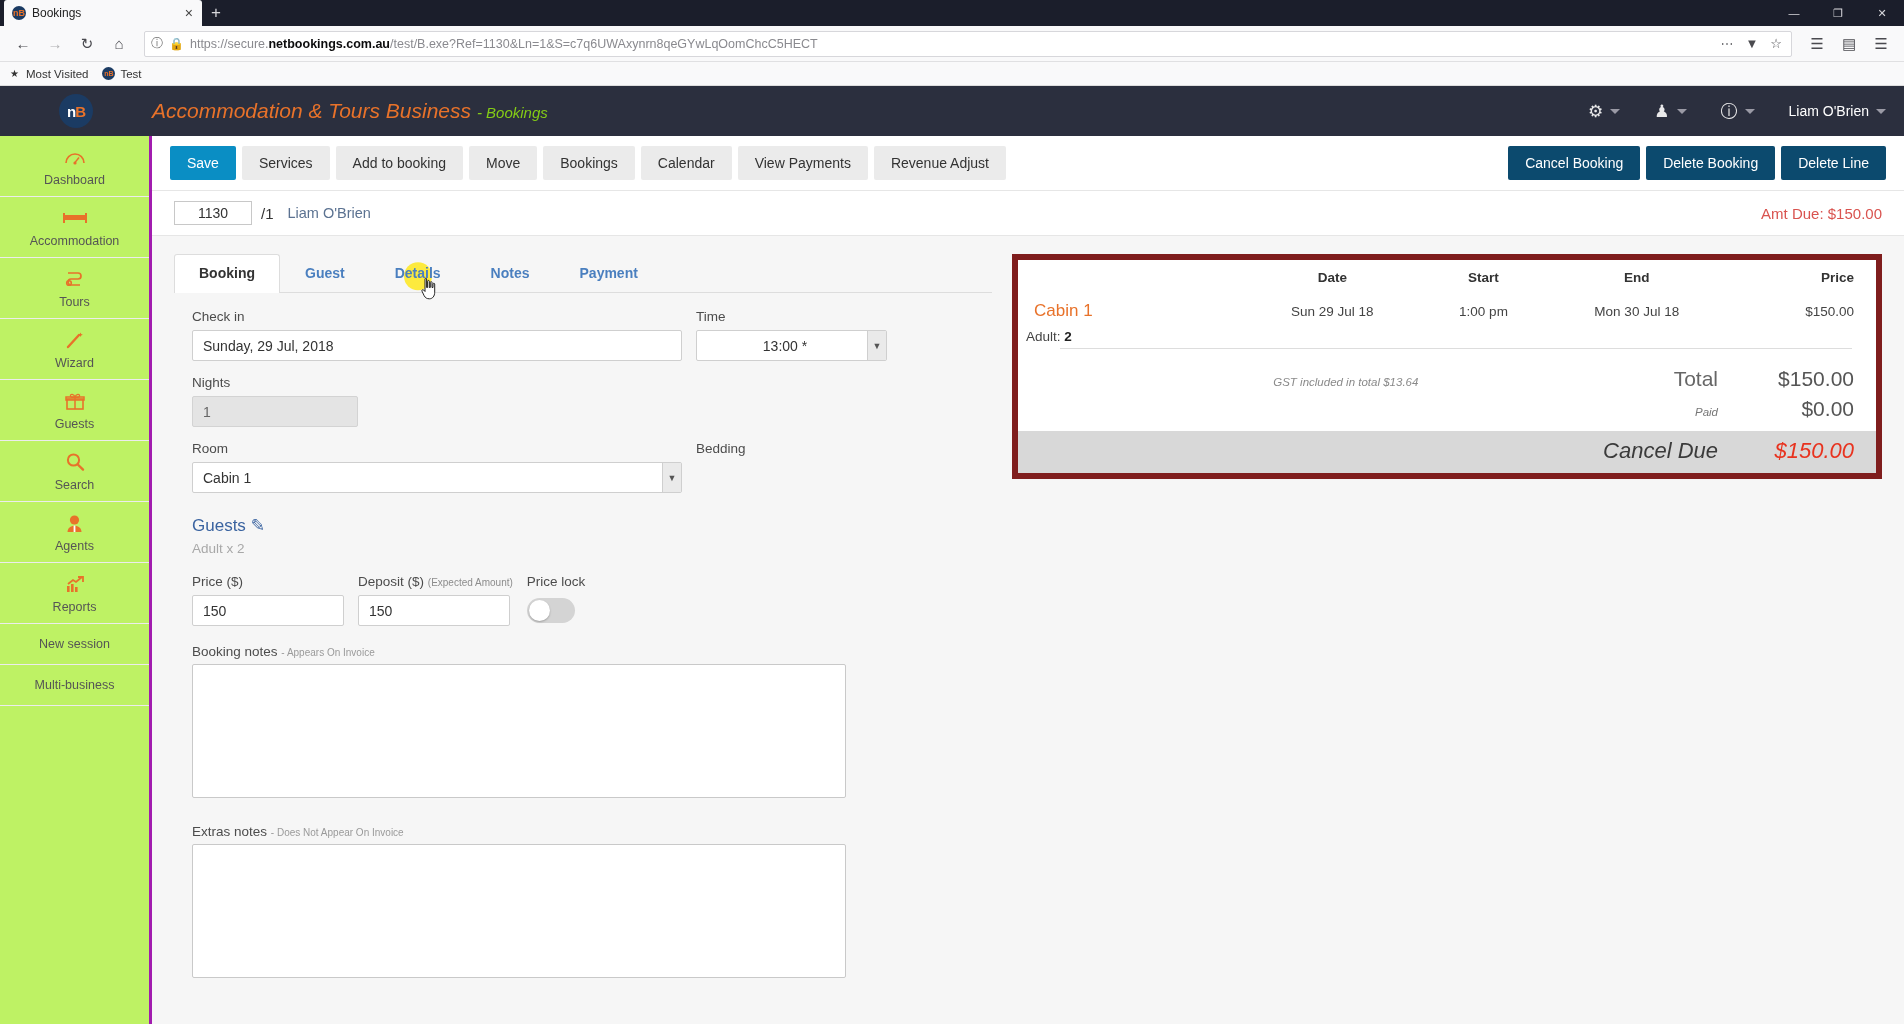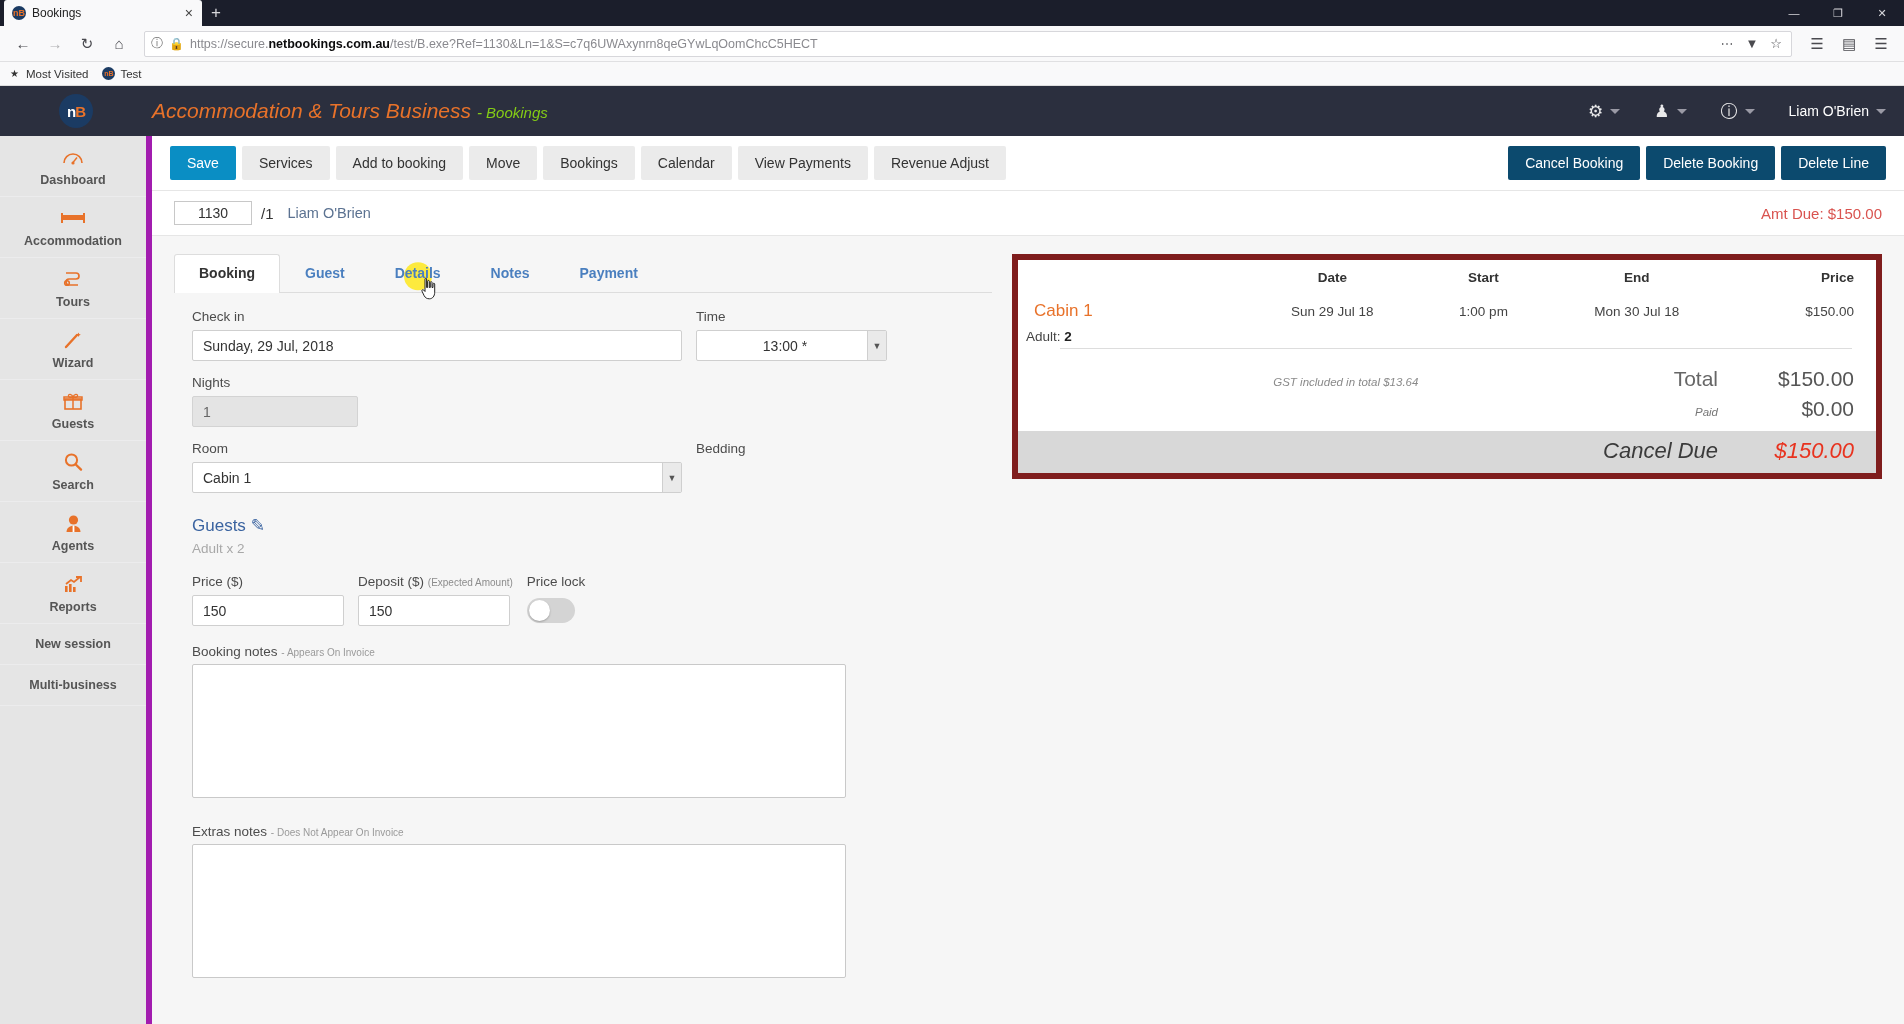--- a/index.html
+++ b/index.html
@@ -88,21 +88,21 @@
   .hdr-spacer { flex: 1; }
   .hdr-item { display: flex; align-items: center; gap: 7px; margin-left: 34px; cursor: pointer; }
   .hdr-ico { font-size: 17px; color: #e9e9ea; display: flex; align-items: center; }
   .caret { width: 0; height: 0; border-left: 5px solid transparent; border-right: 5px solid transparent;
     border-top: 5px solid #9a9aa5; }
   .hdr-user { font-size: 14px; color: #ffffff; }
 
   .app-body { flex: 1; display: flex; overflow: hidden; }
 
   
-  .sidebar { width: 152px; flex: 0 0 152px; background: #e5e5e5; border-right: 6px solid #a21caf; font-weight: bold; }
+  .sidebar { width: 152px; flex: 0 0 152px; background: #bef264; border-right: 3px solid #a21caf; }
   .side-item {
     border-bottom: 1px solid #ececed; padding: 10px 4px 9px; text-align: center; cursor: pointer;
   }
   .side-ico { font-size: 19px; color: #e8722a; line-height: 1; height: 22px;
     display: flex; align-items: center; justify-content: center; }
   .side-lbl { font-size: 12.5px; color: #555; margin-top: 5px; }
   .side-item.plain { padding: 13px 4px; }
   .side-item.plain .side-lbl { margin-top: 0; }
 
   

